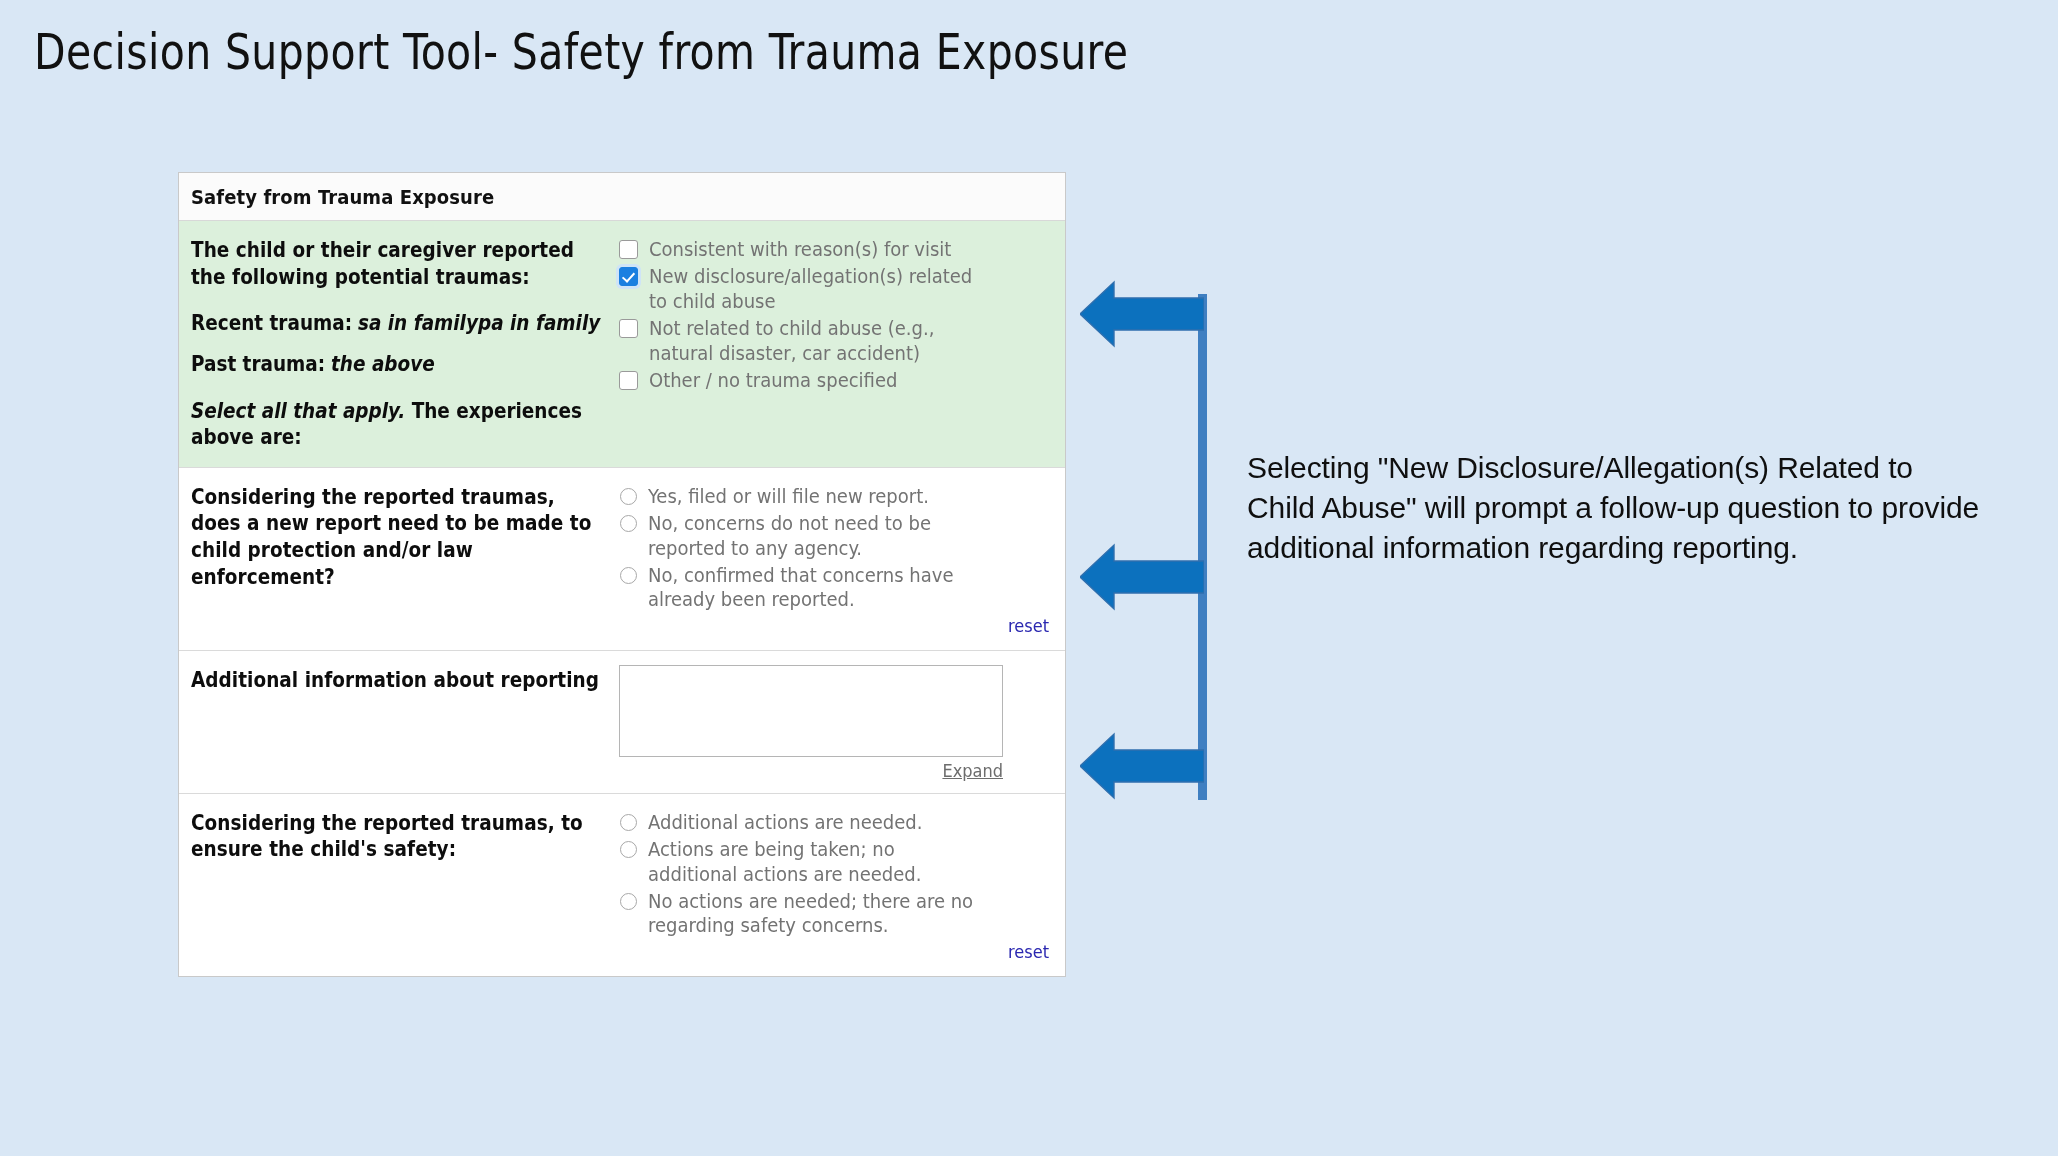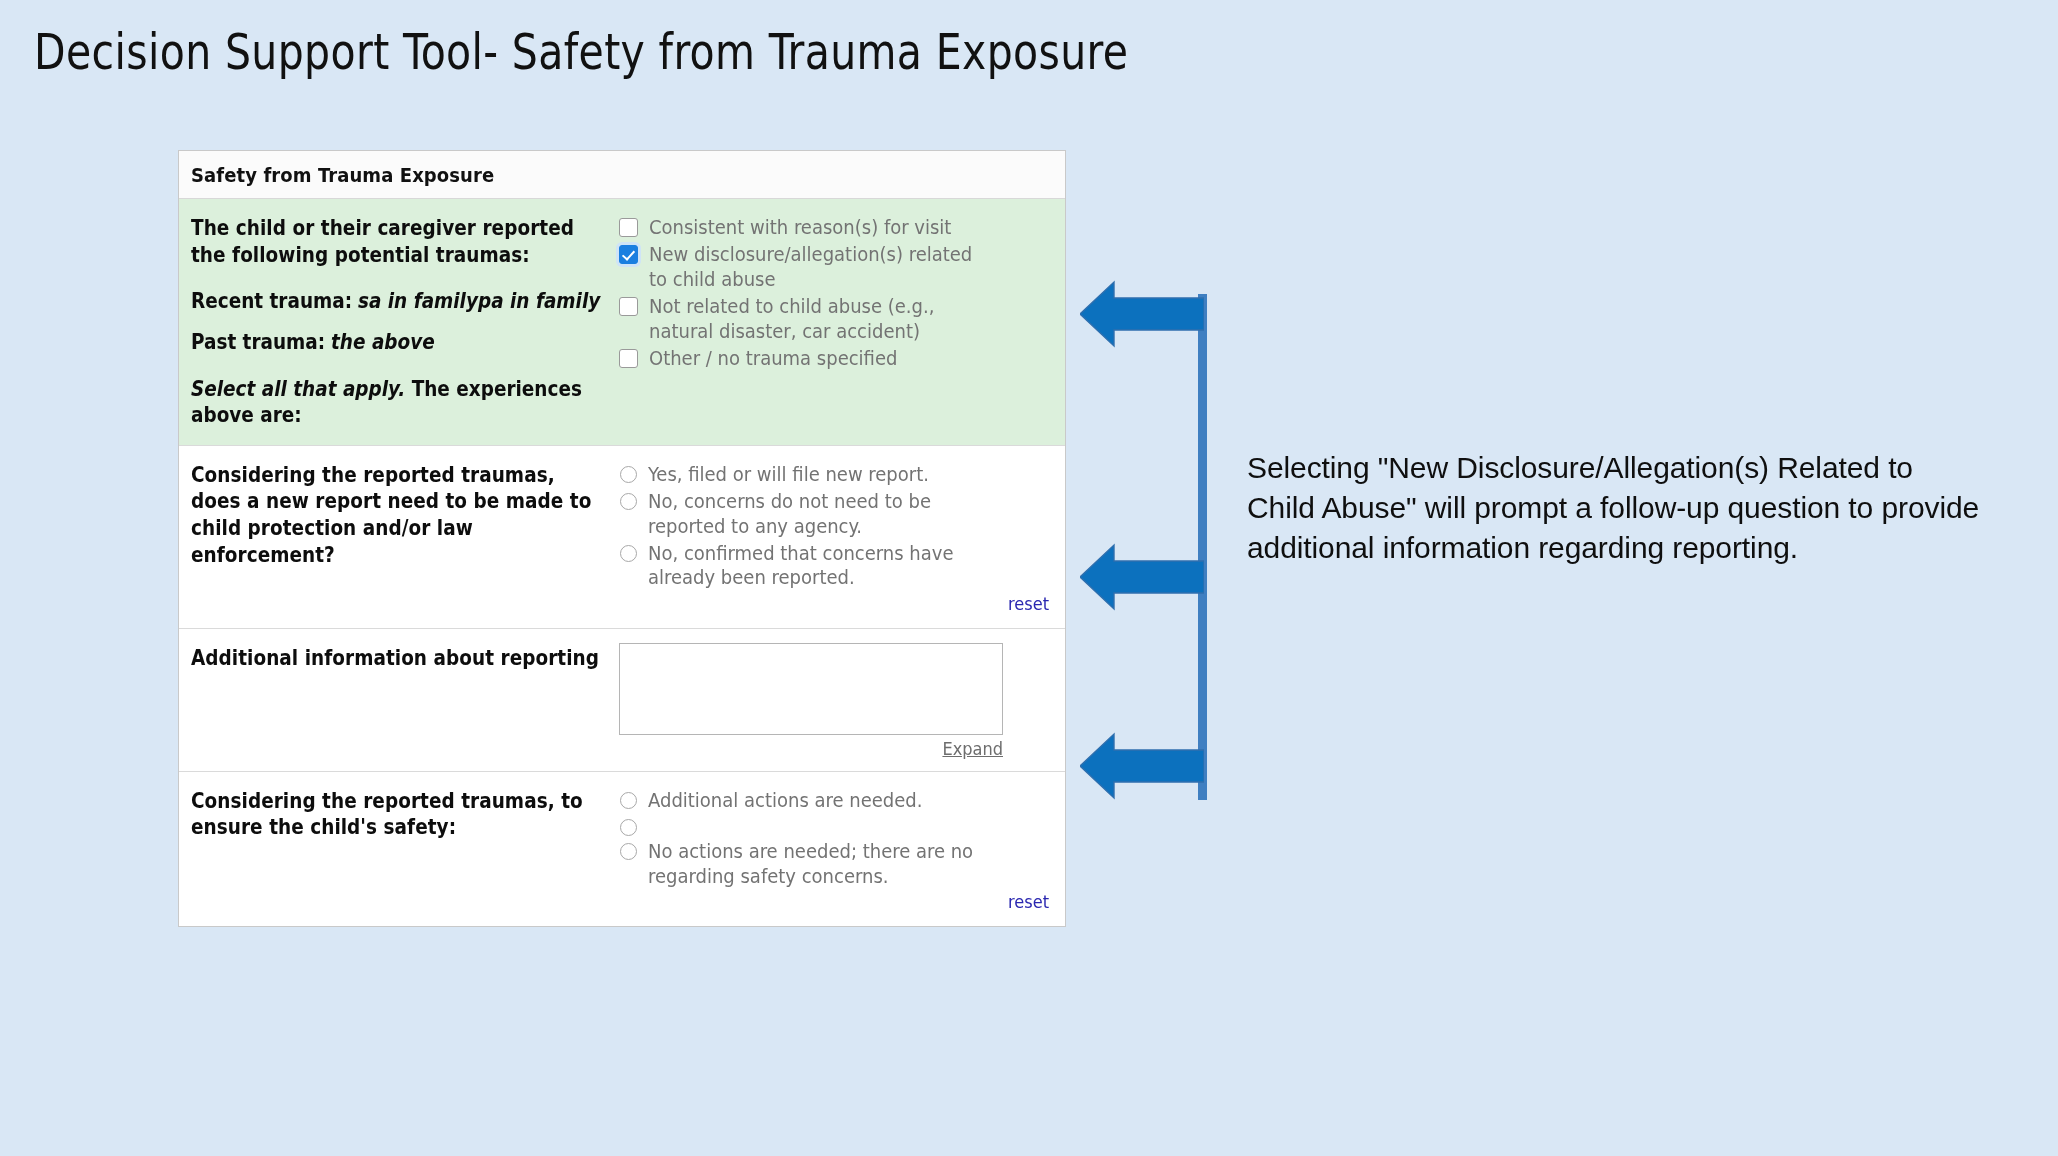--- a/index.html
+++ b/index.html
@@ -29,21 +29,21 @@
     color: #111111;
     white-space: nowrap;
     transform: scaleX(0.93);
     transform-origin: left center;
   }
 
   
   #form-panel {
     position: absolute;
     left: 178px;
-    top: 150px;
+    top: 172px;
     width: 888px;
     background: #ffffff;
     border: 1px solid #c9c9c9;
     box-sizing: border-box;
     font-family: "Liberation Sans Narrow", "DejaVu Sans Condensed", "Liberation Sans", sans-serif;
   }
 
   .panel-header {
     background: #fbfbfb;
     border-bottom: 1px solid #d8d8d8;
@@ -307,20 +307,21 @@
     <div class="sec-left">
       <div class="q-label">Considering the reported traumas, to ensure the child's safety:</div>
     </div>
     <div class="sec-right">
       <div class="opt-row">
         <span class="rb"></span>
         <span class="opt-text">Additional actions are needed.</span>
       </div>
       <div class="opt-row">
         <span class="rb"></span>
+        <span class="opt-text">Actions are being taken; no additional actions are needed.</span>
       </div>
       <div class="opt-row">
         <span class="rb"></span>
         <span class="opt-text">No actions are needed; there are no regarding safety concerns.</span>
       </div>
       <a class="reset-link" href="#">reset</a>
     </div>
   </div>
 
 </div>

